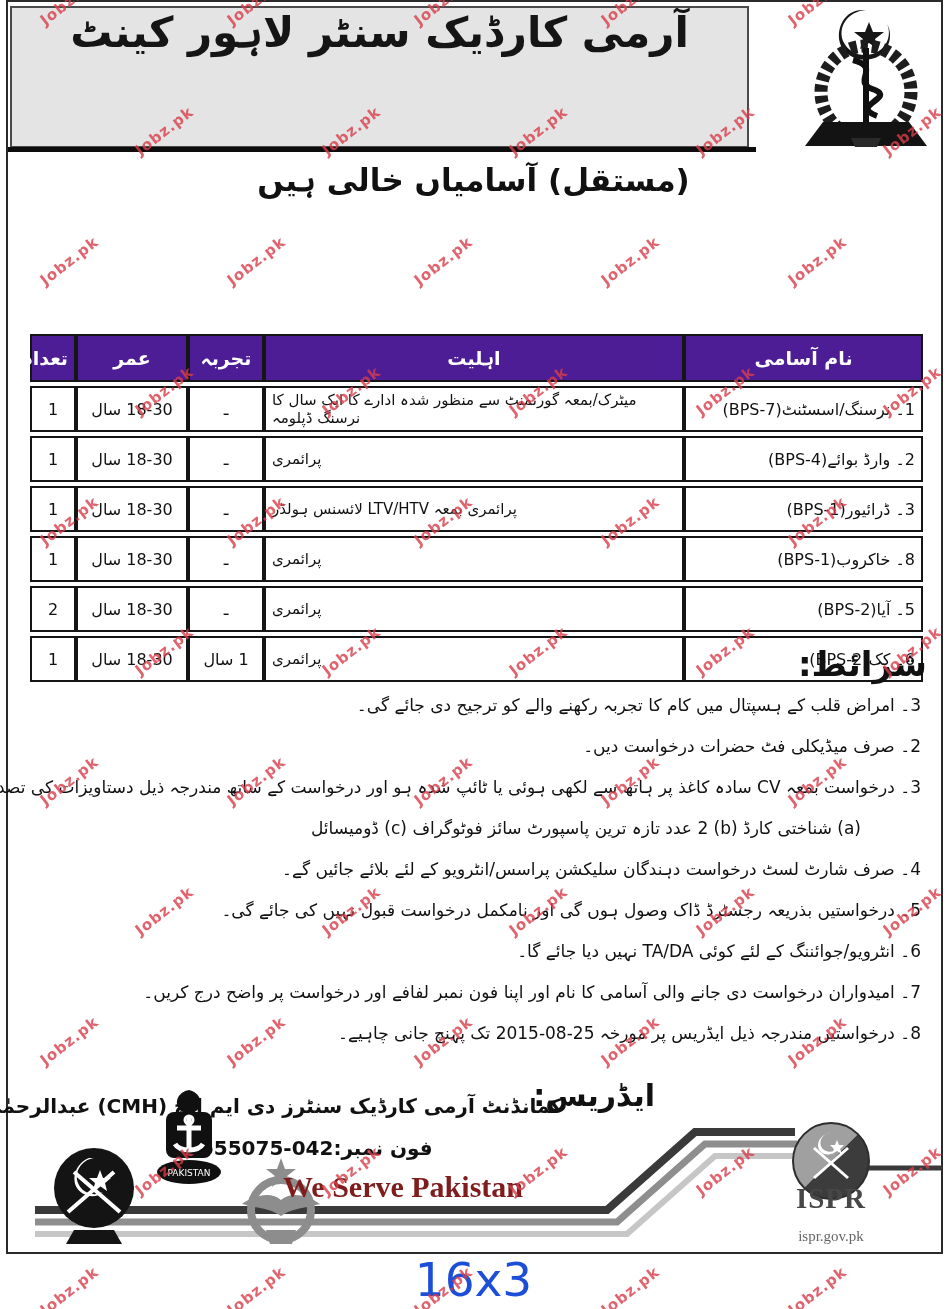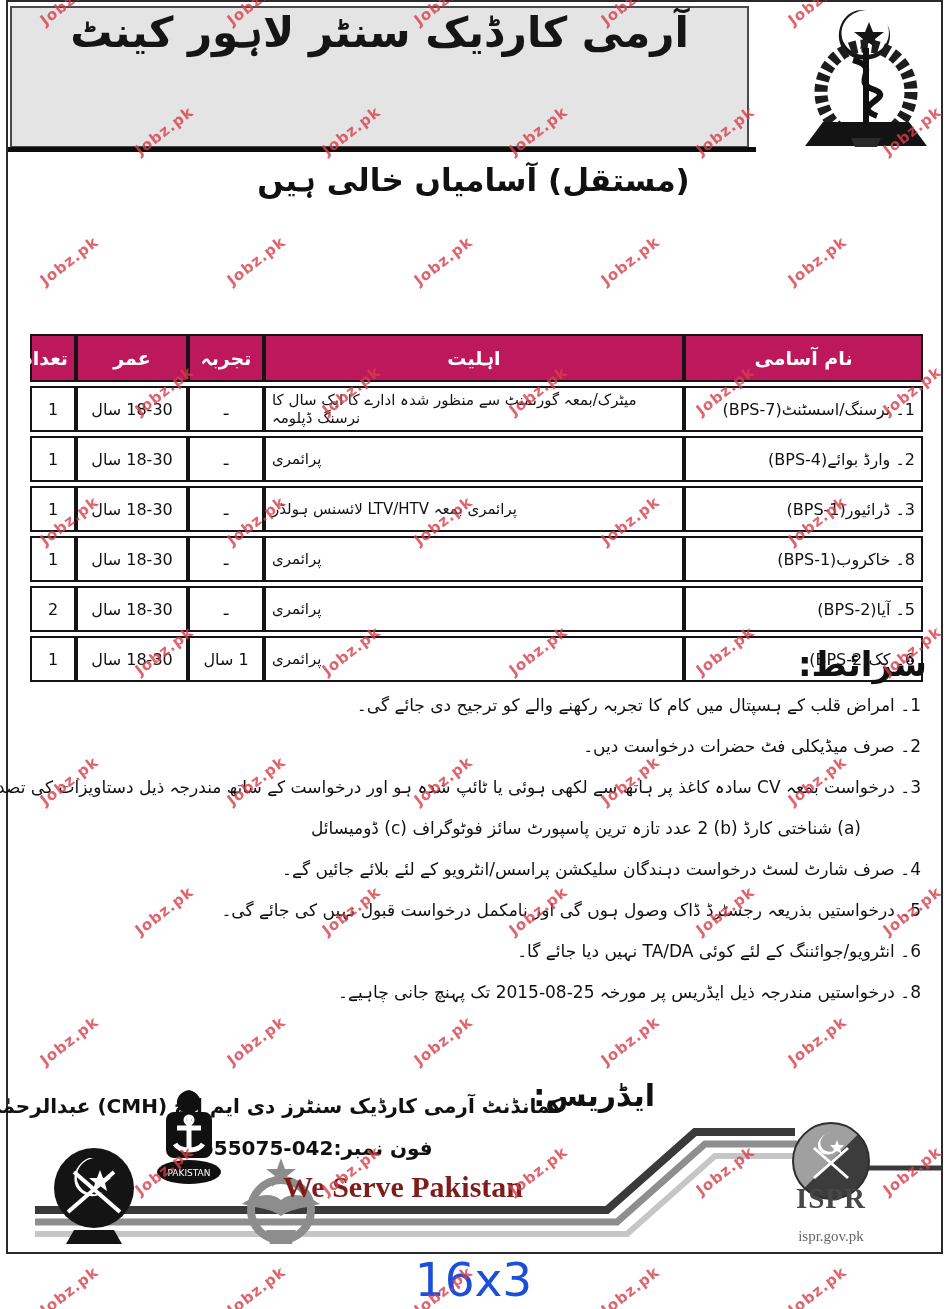--- a/index.html
+++ b/index.html
@@ -12,21 +12,21 @@
         font-family:"DejaVu Sans",sans-serif;}
   .header-underline{position:absolute;left:8px;top:147px;width:748px;height:5px;background:#0d0d0d;}
   .amc-badge{position:absolute;left:791px;top:8px;}
   .ad-title{position:absolute;left:0;top:162px;width:947px;text-align:center;direction:rtl;
         font-size:31px;font-weight:bold;}
   .intro{position:absolute;right:20px;top:250px;width:908px;direction:rtl;text-align:justify;
         font-size:19px;line-height:40px;font-weight:500;}
   table.vacancy{position:absolute;left:30px;top:330px;width:893px;table-layout:fixed;
         border-collapse:separate;border-spacing:0 4px;direction:rtl;font-size:15px;}
   table.vacancy td,table.vacancy th{border:2px solid #151515;background:#fff;padding:2px 6px;vertical-align:middle;}
-  table.vacancy th{background:#be185d;color:#fff;font-size:19px;font-weight:bold;height:40px;}
+  table.vacancy th{background:#4c1d95;color:#fff;font-size:19px;font-weight:bold;height:40px;}
   table.vacancy td{height:38px;}
   td.c-name{text-align:right;padding-right:14px;font-size:16px;}
   td.c-elig{text-align:left;padding-right:10px;}
   td.c-exp,td.c-age,td.c-cnt{text-align:center;font-size:16px;}
   .sharaat{position:absolute;right:20px;top:644px;direction:rtl;font-size:34px;font-weight:bold;}
   .conds{position:absolute;right:26px;left:18px;top:692px;direction:rtl;text-align:right;}
   .cond{font-size:17px;line-height:27px;margin-bottom:14px;white-space:nowrap;}
   .cond.docs{margin-right:60px;}
   .addr-head{position:absolute;right:292px;top:1078px;direction:rtl;font-size:30px;font-weight:bold;}
   .addr-line{position:absolute;right:385px;top:1094px;direction:rtl;font-size:20px;font-weight:bold;white-space:nowrap;}
@@ -130,27 +130,28 @@
           <td class="c-elig">پرائمری</td>
           <td class="c-exp">1 سال</td>
           <td class="c-age">18-30 سال</td>
           <td class="c-cnt">1</td>
         </tr>
       </tbody>
   </table>
 
   <div class="sharaat">شرائط:</div>
   <div class="conds">
-    <div class="cond">1۔   امراض قلب کے ہسپتال میں کام کا تجربہ رکھنے والے کو ترجیح دی جائے گی۔</div>
+    <div class="cond">3۔   امراض قلب کے ہسپتال میں کام کا تجربہ رکھنے والے کو ترجیح دی جائے گی۔</div>
     <div class="cond">2۔   صرف میڈیکلی فٹ حضرات درخواست دیں۔</div>
     <div class="cond">3۔   درخواست بمعہ CV سادہ کاغذ پر ہاتھ سے لکھی ہوئی یا ٹائپ شدہ ہو اور درخواست کے ساتھ مندرجہ ذیل دستاویزات کی تصدیق شدہ نقول منسلک کریں۔</div>
     <div class="cond docs">(a) شناختی کارڈ (b) 2 عدد تازہ ترین پاسپورٹ سائز فوٹوگراف (c) ڈومیسائل</div>
     <div class="cond">4۔   صرف شارٹ لسٹ درخواست دہندگان سلیکشن پراسس/انٹرویو کے لئے بلائے جائیں گے۔</div>
     <div class="cond">5۔   درخواستیں بذریعہ رجسٹرڈ ڈاک وصول ہوں گی اور نامکمل درخواست قبول نہیں کی جائے گی۔</div>
     <div class="cond">6۔   انٹرویو/جوائننگ کے لئے کوئی TA/DA نہیں دیا جائے گا۔</div>
+    <div class="cond">7۔   امیدواران درخواست دی جانے والی آسامی کا نام اور اپنا فون نمبر لفافے اور درخواست پر واضح درج کریں۔</div>
     <div class="cond">8۔   درخواستیں مندرجہ ذیل ایڈریس پر مورخہ 25-08-2015 تک پہنچ جانی چاہیے۔</div>
   </div>
 
   <div class="addr-head">ایڈریس:</div>
   <div class="addr-line">کمانڈنٹ آرمی کارڈیک سنٹرز دی ایم ایچ (CMH) عبدالرحمٰن روڈ لاہور کینٹ</div>
   <div class="phone">فون نمبر:042-36655075</div>
 
   <div style="position:absolute;left:30px;top:1115px;">
     <svg width="915" height="132" viewBox="0 0 915 132">
       <polyline points="5,95 577,95 665,17 765,17" fill="none" stroke="#3a3a3a" stroke-width="8"></polyline>

